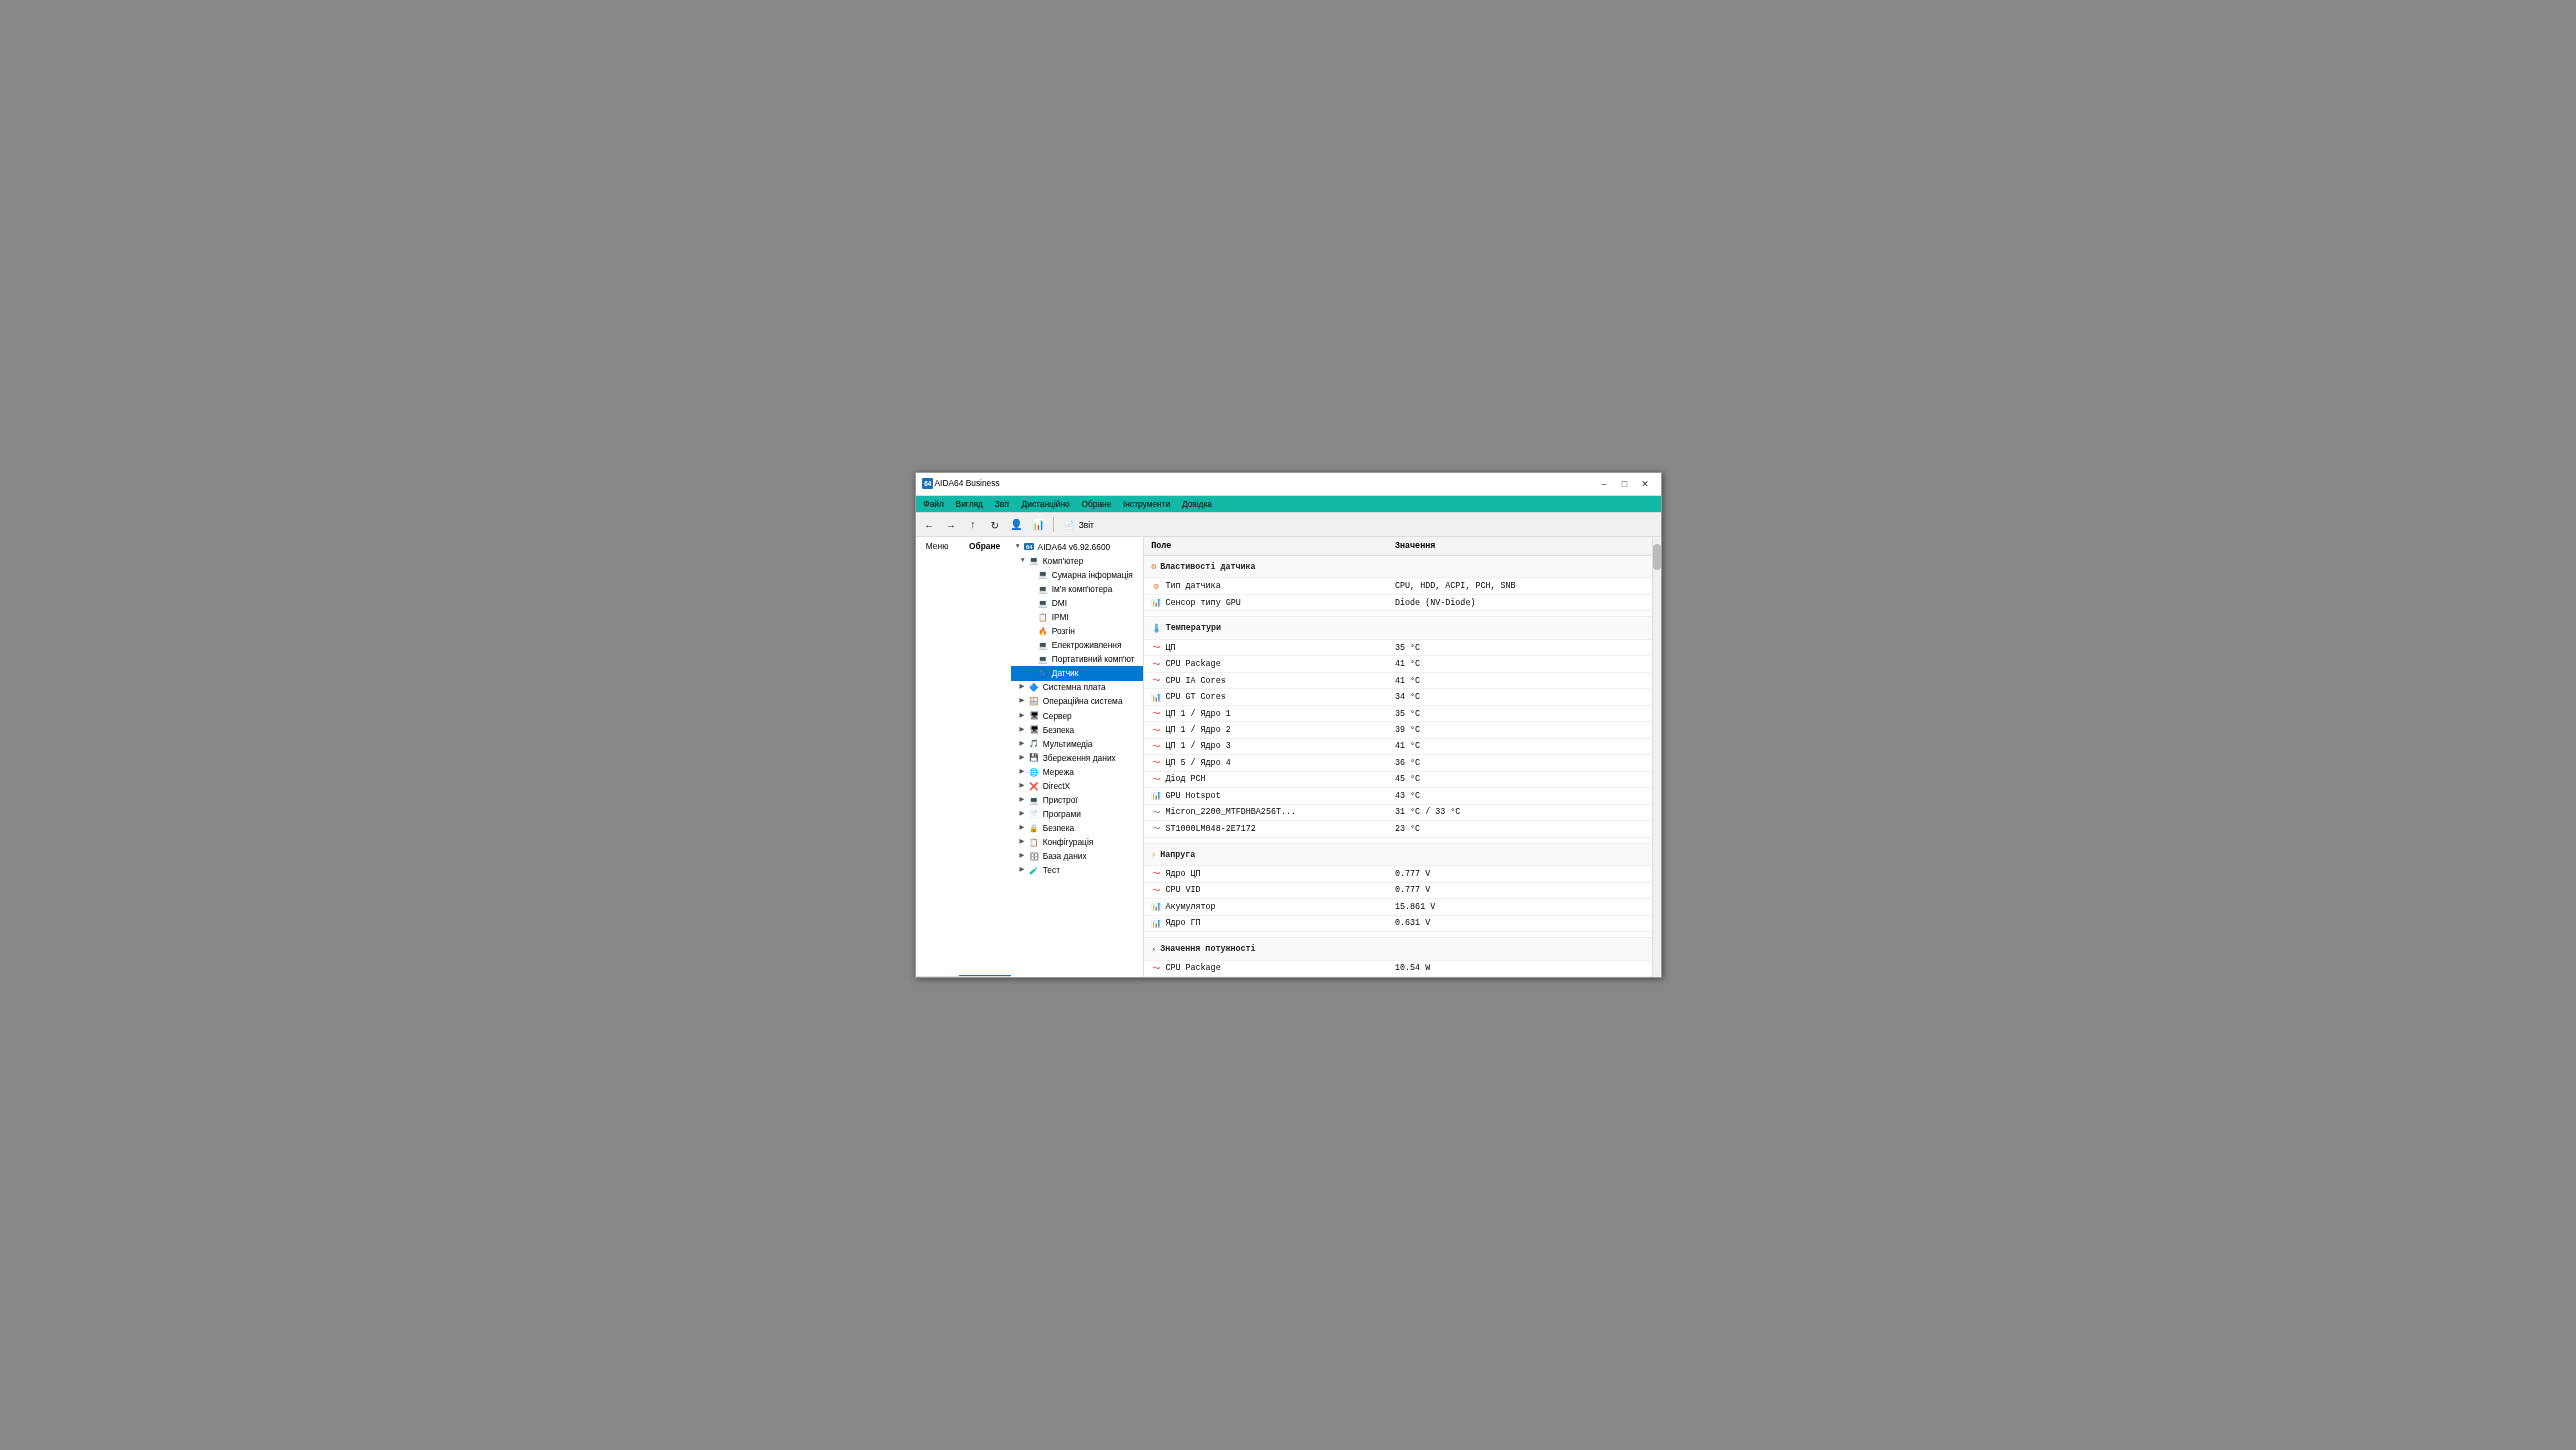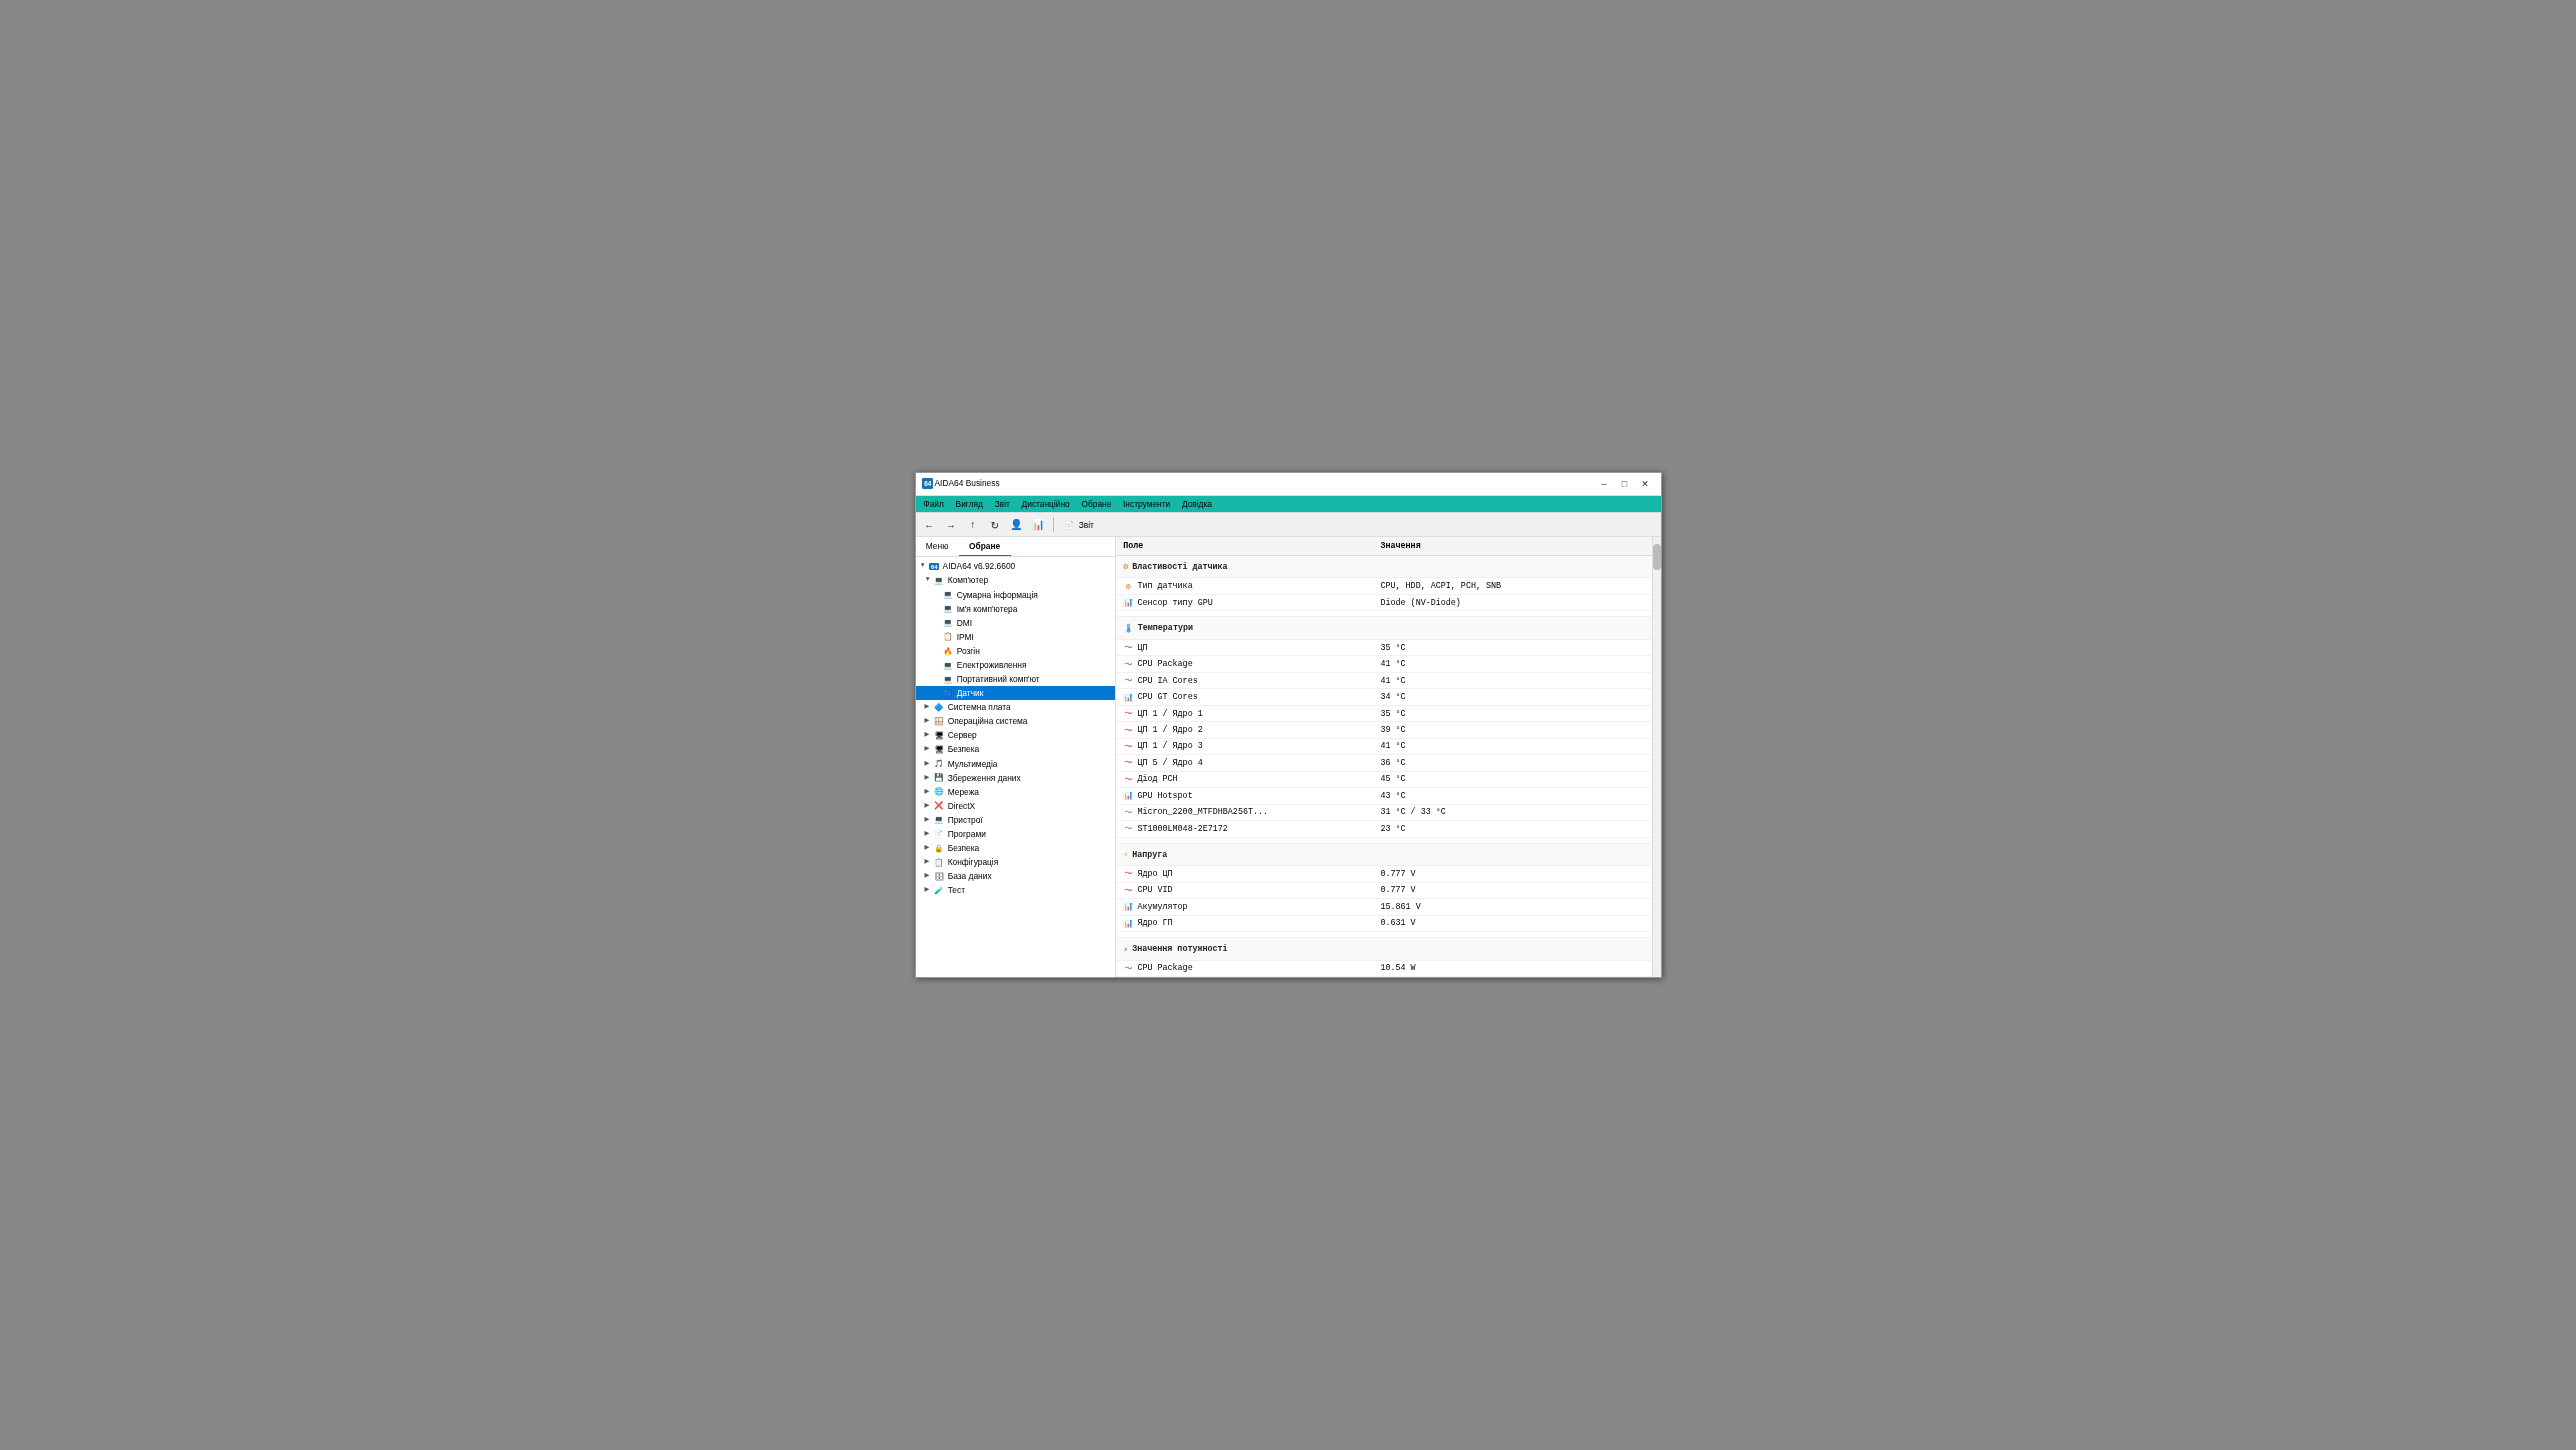--- a/index.html
+++ b/index.html
@@ -111,25 +111,25 @@
       align-items: center;
       gap: 3.9px;
       padding: 1.3px 5.2px;
       font-size: 8.4px;
     }
     .main-content {
       display: flex;
       flex: 1;
     }
     .sidebar {
-      width: 200px;
+      width: 228px;
       background: #fff;
       border-right: 0.6px solid #ddd;
       display: flex;
-      flex-direction: column;
+      flex-direction: row;
       overflow-y: auto;
     }
     .sidebar-tabs {
       display: flex;
       border-bottom: 0.6px solid #ddd;
     }
     .sidebar-tab {
       padding: 3.9px 10.3px;
       cursor: pointer;
       font-size: 8.4px;

